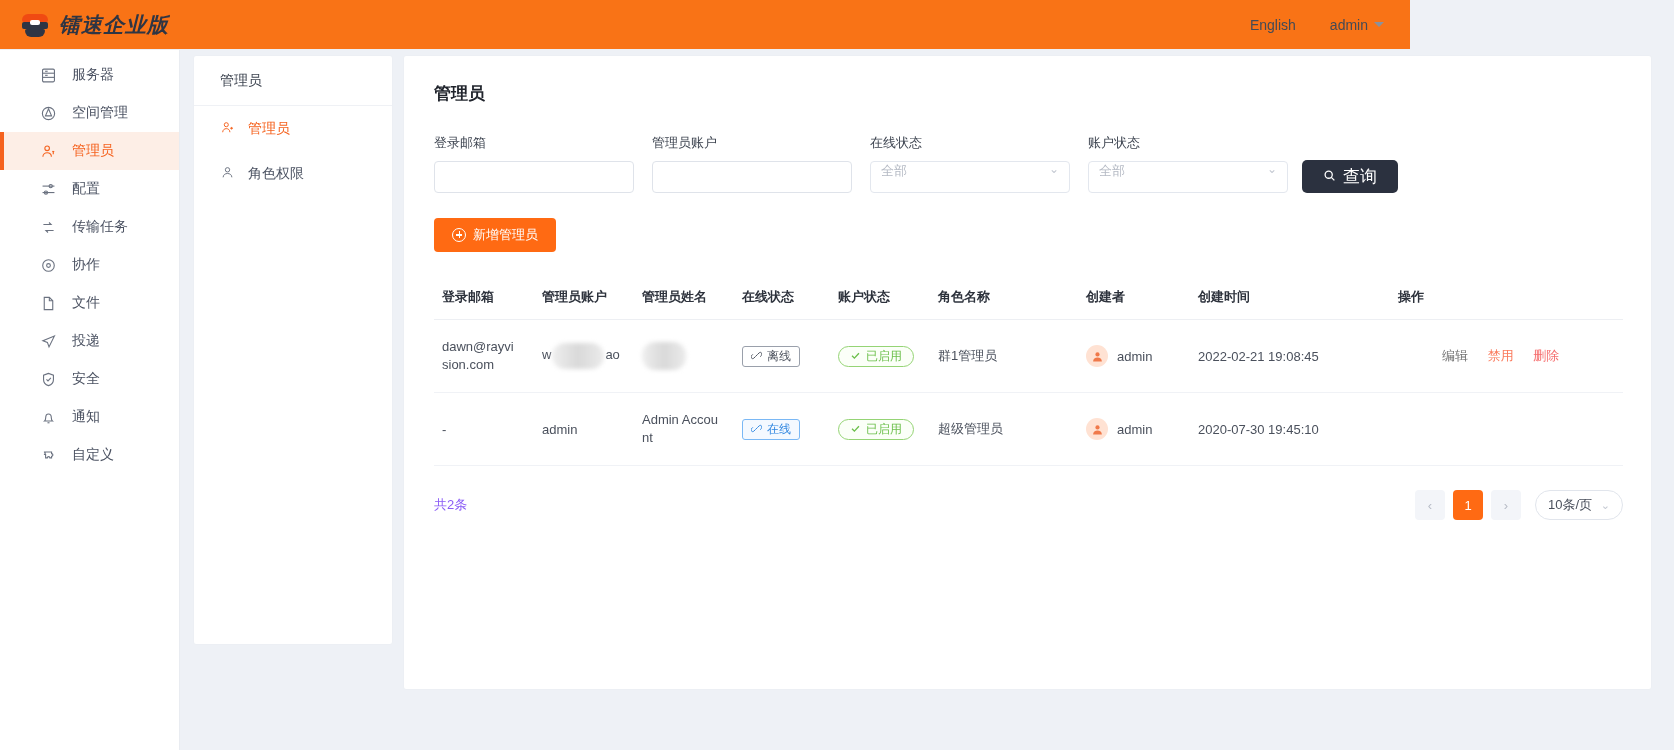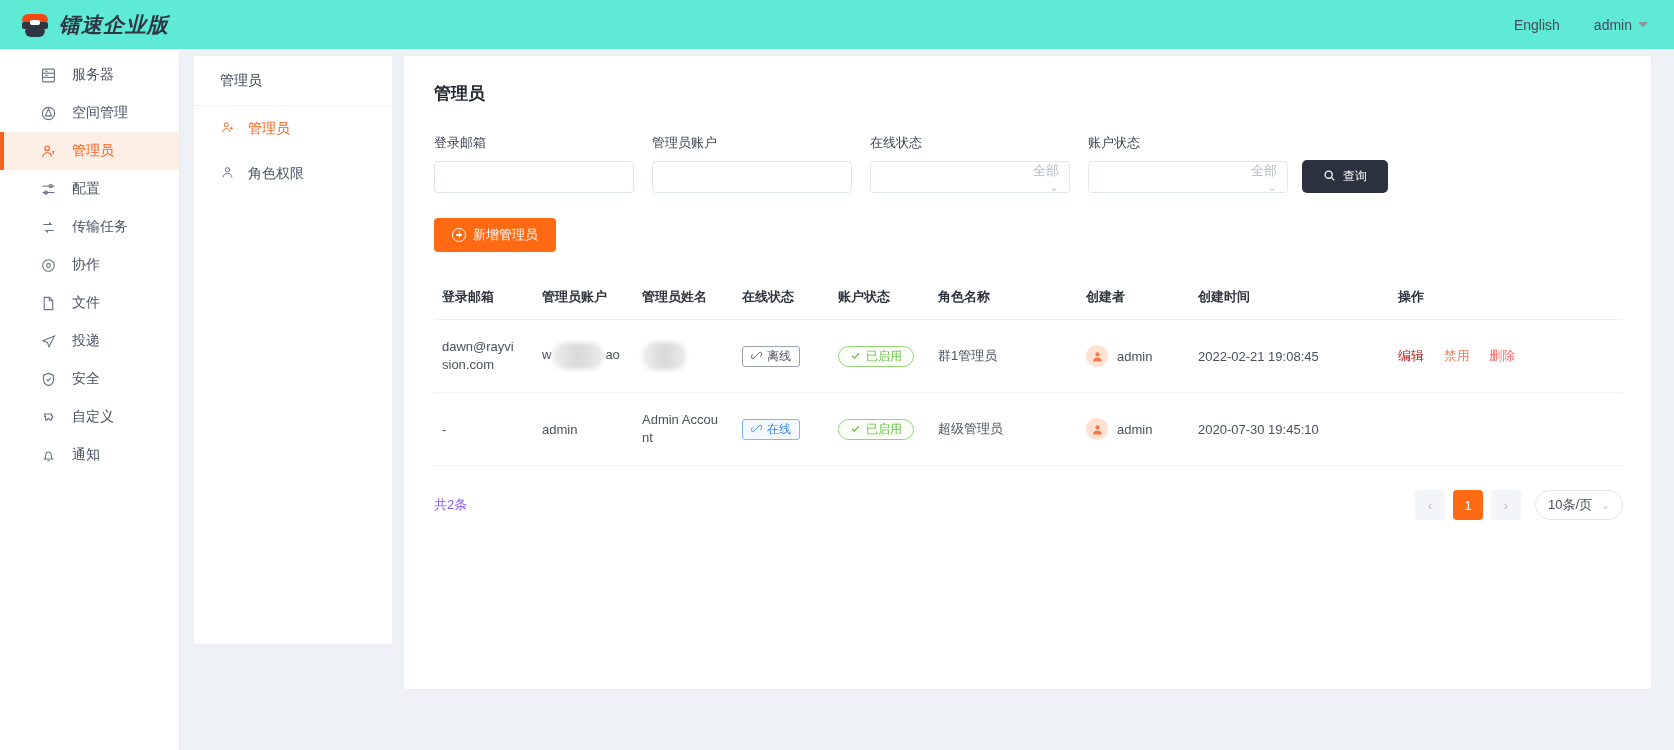--- a/index.html
+++ b/index.html
@@ -6,22 +6,22 @@
   html, body {
     width: 1674px; height: 750px;
     font-family: "Liberation Sans", "DejaVu Sans", sans-serif;
     background: #eef1f6;
     overflow: hidden;
   }
   .app { position: relative; width: 1674px; height: 750px; background:#eef1f6; }
 
   
   .topbar {
-    position: absolute; top:0; left:0; width:1674px; height:50px;
-    background:#5eead4; display:flex; align-items:center;
+    position: absolute; top:0; left:0; width:1410px; height:50px;
+    background:#f97316; display:flex; align-items:center;
     border-bottom:1px solid #edeff3;
     text-align:right;
   }
   .brand { display:flex; align-items:center; padding-left:20px; gap:9px; }
   .brand-mark { width:30px; height:30px; position:relative; }
   .brand-mark .b1 {
     position:absolute; left:2px; top:4px; width:26px; height:8px;
     background:#f04a12; border-radius:9px 9px 3px 3px;
   }
   .brand-mark .b2 {
@@ -100,27 +100,27 @@
   .filters { display:flex; align-items:flex-end; gap:18px; margin-top:29px; }
   .field { display:flex; flex-direction:column; gap:9px; }
   .field-label { font-size:13px; color:#3d4450; }
   .field input {
     width:200px; height:32px; border:1px solid #dfe3ea; border-radius:4px;
     padding:0 10px; font-size:13px; color:#3d4450; outline:none;
     font-family:"Liberation Sans", sans-serif; background:#fff;
   }
   .select-box {
     width:200px; height:32px; border:1px solid #e3e7ee; border-radius:4px;
-    display:flex; align-items:flex-end; padding:0 10px; font-size:13px;
-    color:#b5bac4; cursor:pointer; background:#fff;flex-direction:column;
+    display:flex; align-items:flex-start; padding:0 10px; font-size:13px;
+    color:#b5bac4; cursor:pointer; background:#fff;
   }
   .select-box .chev { margin-left:auto; color:#c4c9d2; font-size:12px; }
   .btn-query {
     height:33px; padding:16px 21px; background:#2b313f; color:#fff;
-    border:none; border-radius:5px; font-size:12px; cursor:pointer;
+    border:none; border-radius:5px; font-size:17px; cursor:pointer;
     display:flex; align-items:center; gap:7px; margin-left:-4px;
     font-family:"Liberation Sans", sans-serif;
   }
   .btn-query svg { width:13px; height:13px; }
 
   .btn-add {
     margin-top:25px; height:34px; padding:0 18px; background:#ff6a13;
     color:#fff; border:none; border-radius:4px; font-size:13px;
     cursor:pointer; display:inline-flex; align-items:center; gap:7px;
     font-family:"Liberation Sans", sans-serif;
@@ -178,21 +178,21 @@
   .pill svg { width:11px; height:11px; }
 
   .creator-cell { display:flex; align-items:center; gap:9px; }
   .avatar {
     width:22px; height:22px; border-radius:50%; background:#ffe2d3;
     display:flex; align-items:center; justify-content:center;
   }
   .avatar svg { width:13px; height:13px; }
 
   .op-link { font-size:13px; cursor:pointer; margin-right:16px; }
-  .op-edit   { color:#b91c1c; }
+  .op-edit   { color:#737373;margin-left:44px; }
   .op-ban    { color:#fa7a5c; }
   .op-delete { color:#f56c6c; }
 
   
   .tfoot {
     display:flex; align-items:center; width:1189px; margin-top:24px;
   }
   .total { font-size:13px; color:#8b5cf6; }
   .pager { margin-left:auto; display:flex; align-items:center; gap:8px; }
   .pg-btn {
@@ -330,34 +330,34 @@
           <path d="M10 2.8 4.2 5v5.2c0 3.4 2.6 6 5.8 7 3.2-1 5.8-3.6 5.8-7V5Z"></path>
           <path d="M7.6 9.8 9.4 11.6 12.8 8"></path>
         </svg>
       </span>
       <span>安全</span>
     </div>
 
     <div class="nav-item">
       <span class="nav-ico">
         <svg viewBox="0 0 20 20" fill="none" stroke="#6b7280" stroke-width="1.3">
-          <path d="M7.6 3.4h4v2a1.5 1.5 0 1 1 0 3v2h-2a1.5 1.5 0 1 0-3 0h-2v-4h-2a1.5 1.5 0 1 0 0-3h2Z" transform="translate(2,2.4)"></path>
-        </svg>
-      </span>
-      <span>自定义</span>
-    </div>
-
-    <div class="nav-item">
-      <span class="nav-ico">
-        <svg viewBox="0 0 20 20" fill="none" stroke="#6b7280" stroke-width="1.3">
           <path d="M5.2 14.2h9.6c-1.2-1-1.5-2-1.5-3.8 0-2.6-1-4.6-3.3-4.6S6.7 7.8 6.7 10.4c0 1.8-.3 2.8-1.5 3.8Z"></path>
           <path d="M8.8 16.2h2.4"></path>
         </svg>
       </span>
       <span>通知</span>
+    </div>
+
+    <div class="nav-item">
+      <span class="nav-ico">
+        <svg viewBox="0 0 20 20" fill="none" stroke="#6b7280" stroke-width="1.3">
+          <path d="M7.6 3.4h4v2a1.5 1.5 0 1 1 0 3v2h-2a1.5 1.5 0 1 0-3 0h-2v-4h-2a1.5 1.5 0 1 0 0-3h2Z" transform="translate(2,2.4)"></path>
+        </svg>
+      </span>
+      <span>自定义</span>
     </div>
 
   </div>
 
   <div class="subpanel">
     <div class="subpanel-title">管理员</div>
 
     <div class="sub-item active">
       <span>
         <svg viewBox="0 0 20 20" fill="none" stroke="#f5621e" stroke-width="1.3">

